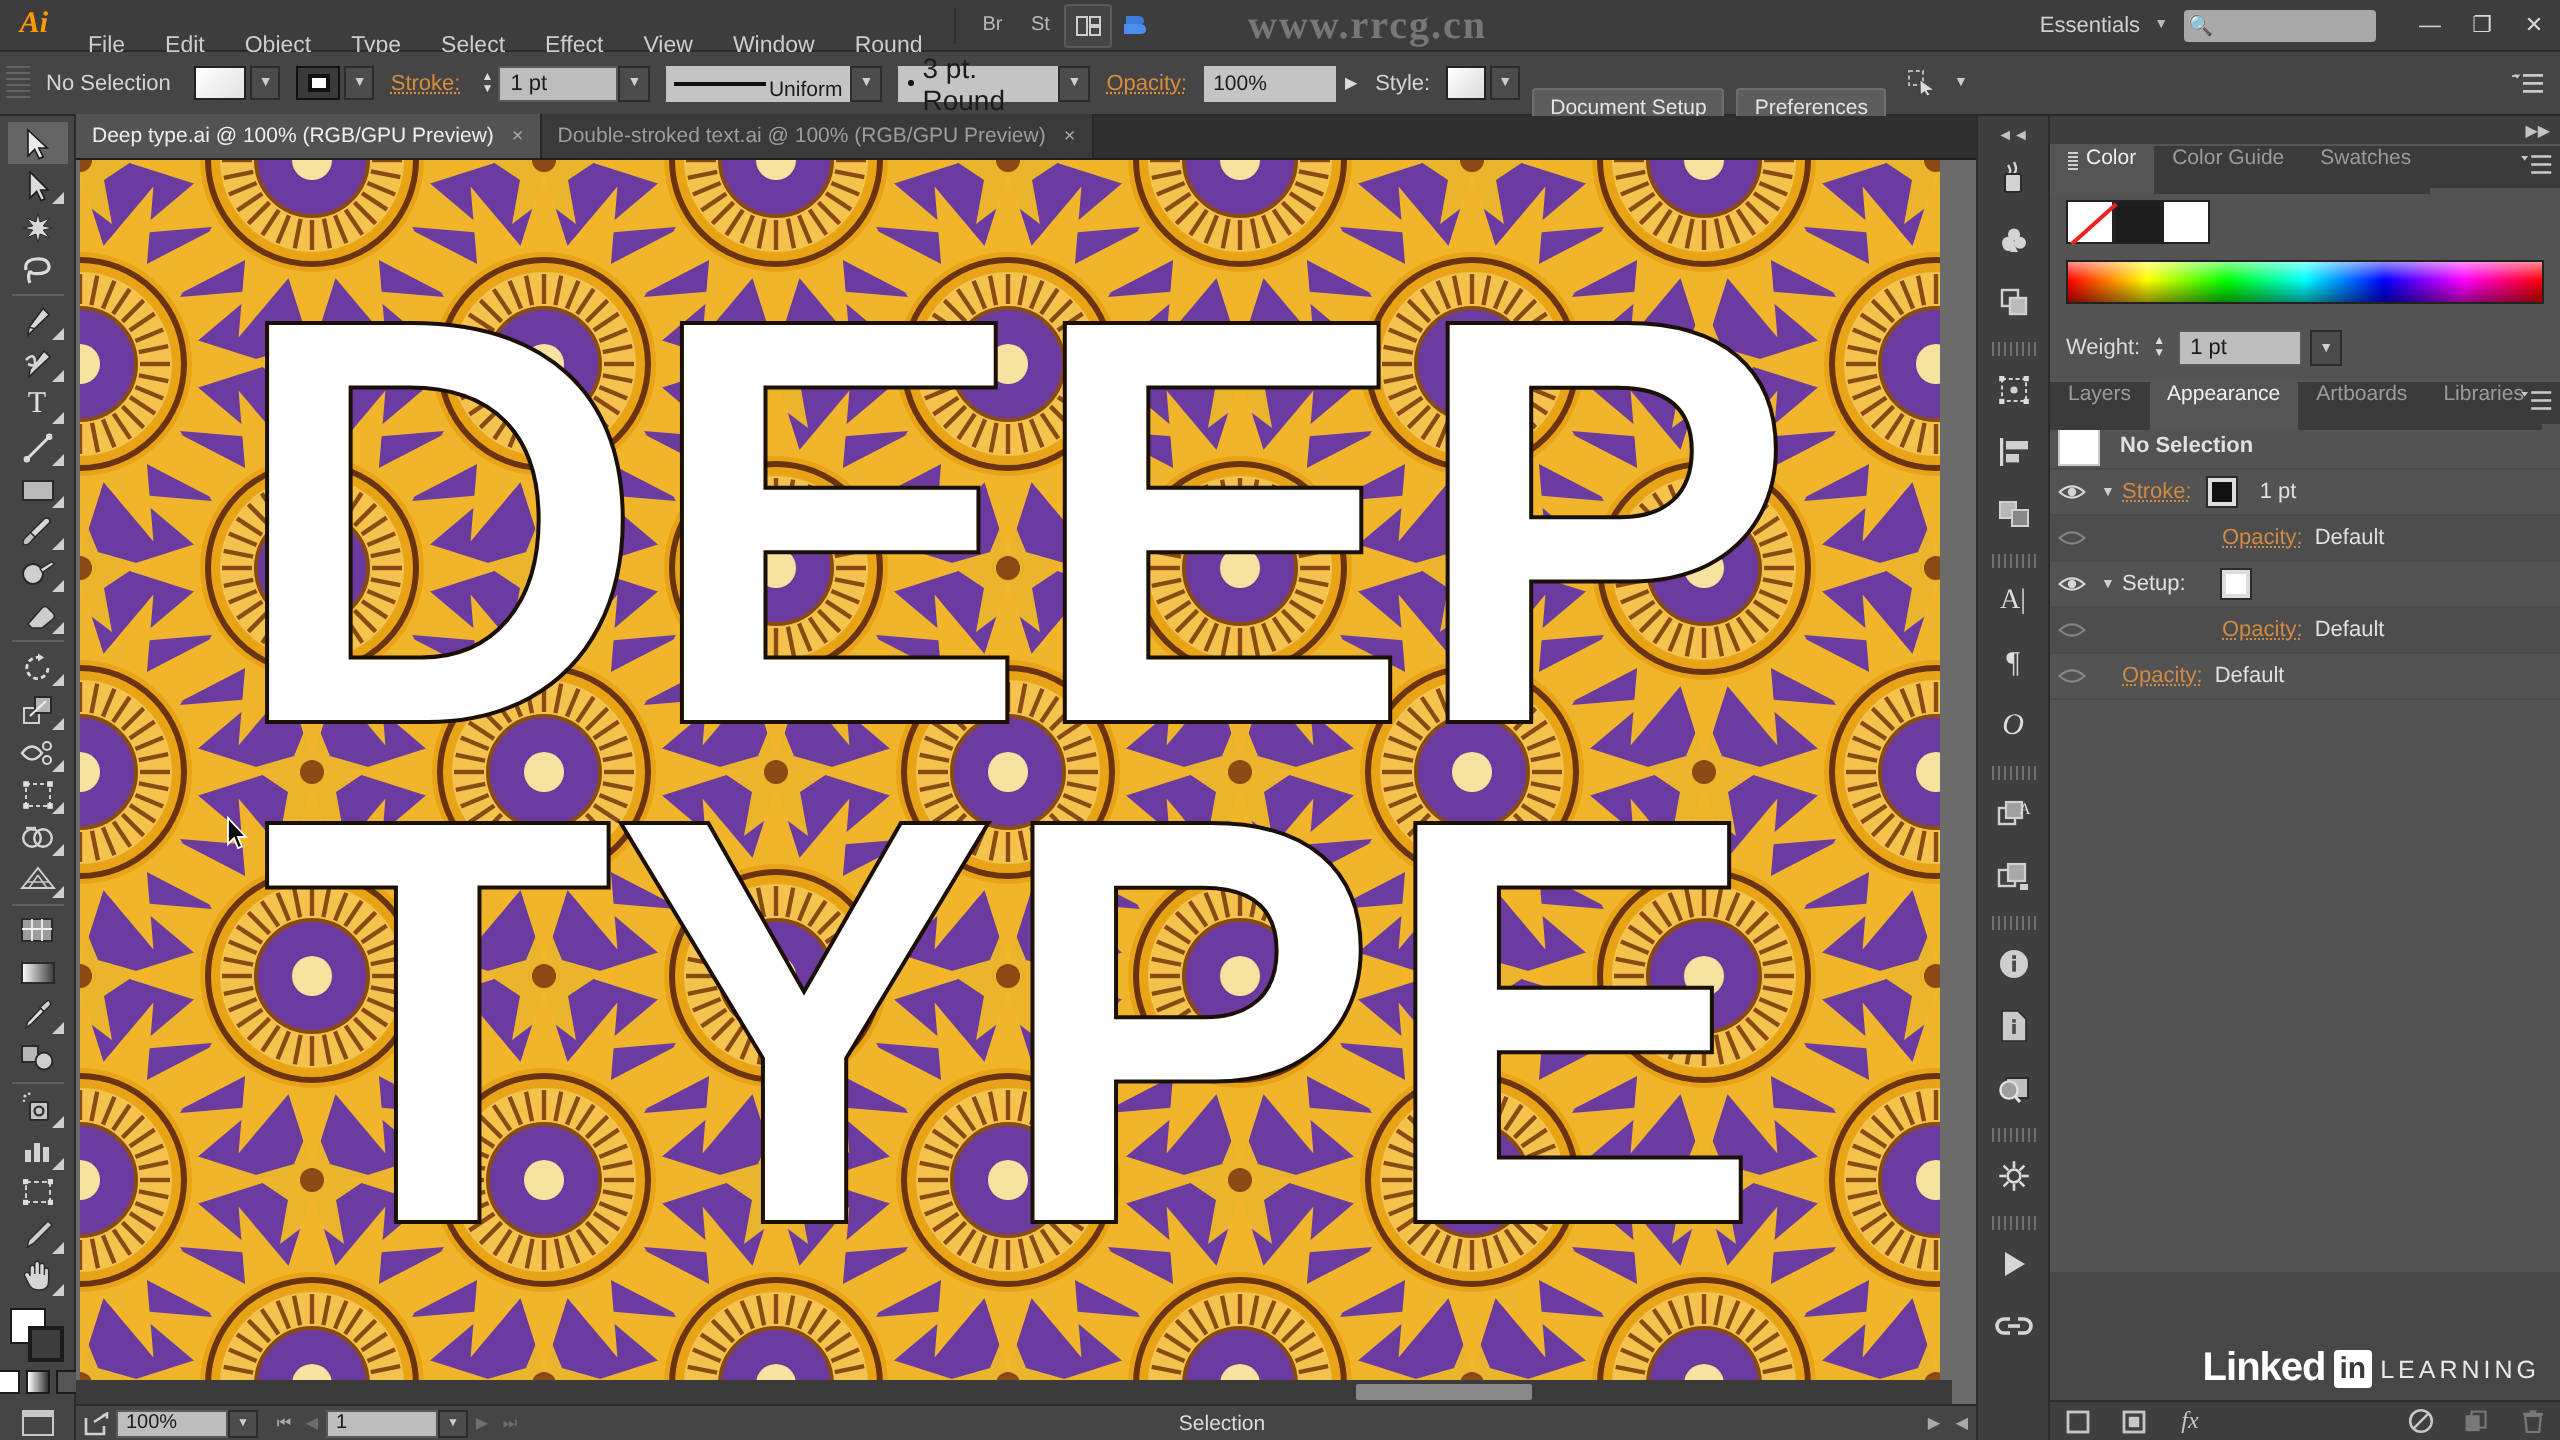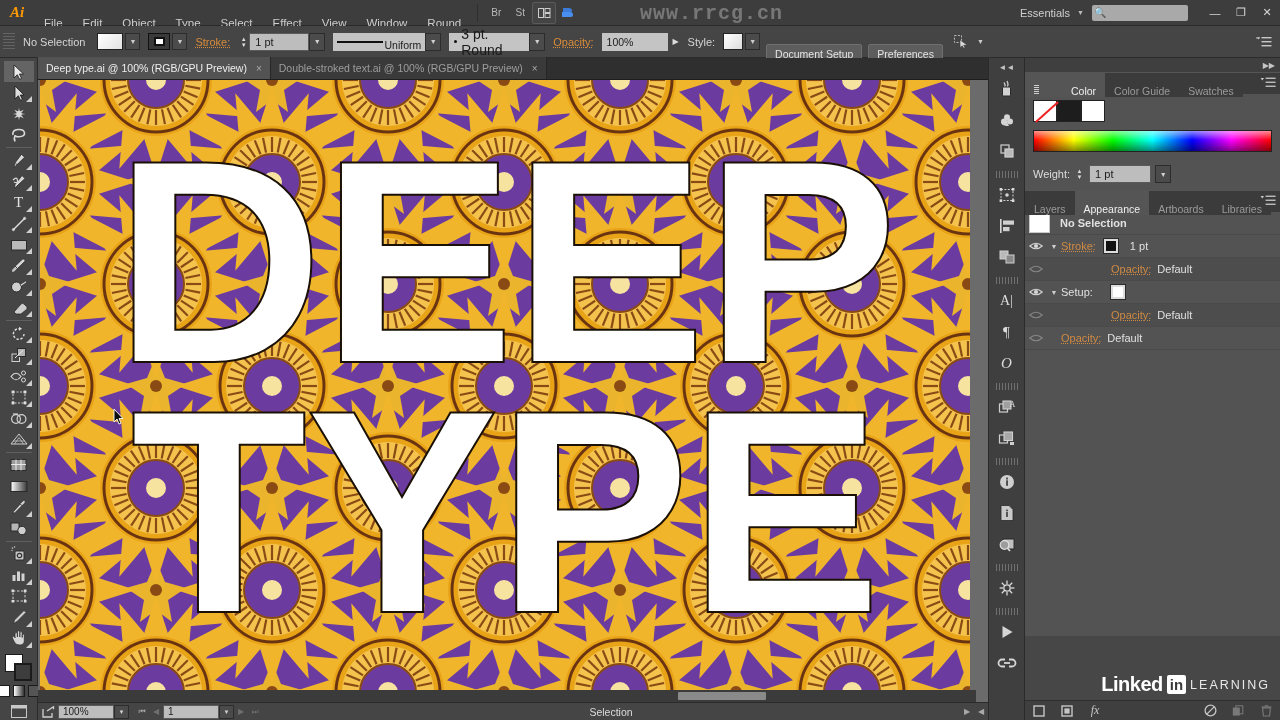--- a/index.html
+++ b/index.html
@@ -38,23 +38,23 @@
   .ess-label { font-size:11px; color:#d0d0d0; padding-right:4px;}
   .caret { font-size:7px; color:#bbb; margin-left:3px;}
   .search-box {
     width:96px; height:16px; background:#a9a9a9; border-radius:2px;
     display:flex; align-items:center; padding-left:2px; margin-left:8px;
   }
   .search-icon { font-size:10px; color:#2c2c2c; }
   .winbtn { width:26px; height:26px; display:flex;align-items:center;justify-content:center;
     color:#d7d7d7; font-size:11px;}
   .watermark-top {
-    position:absolute; left:640px; top:2px; font-size:20px; font-weight:bold;
+    position:absolute; left:624px; top:2px; font-size:20px; font-weight:bold;
     color:rgba(255,255,255,0.30); letter-spacing:1px; pointer-events:none;
-    font-family:Liberation Mono, monospace;
+    font-family:Liberation Serif, serif;
   }
 
   
   .controlbar {
     position:absolute; top:26px; left:0; width:1280px; height:32px;
     background:#454545; display:flex; align-items:center; border-bottom:1px solid #2b2b2b;
   }
   .grip { width:12px; height:18px; margin-left:3px;
     background:repeating-linear-gradient(to bottom,#6e6e6e 0 1px,transparent 1px 3px);
     opacity:.75;}
@@ -199,22 +199,22 @@
 
   
   .panels { position:absolute; top:58px; right:0; width:255px; height:662px; background:#474747;}
   .panel-expand-row { height:14px; display:flex; justify-content:flex-end; align-items:center;
       padding-right:5px; color:#c4c4c4; font-size:8px; background:#3f3f3f;}
   .tabrow {
     height:22px; background:#3b3b3b; display:flex; align-items:stretch; position:relative;
     border-top:1px solid #555;
   }
   .ptab {
-    display:flex; align-items:flex-start; padding:12px 9px; font-size:10.5px; color:#9b9b9b;
-    background:#3b3b3b; cursor:default; white-space:nowrap;gap:28px;
+    display:flex; align-items:flex-end; padding:12px 9px; font-size:10.5px; color:#9b9b9b;
+    background:#3b3b3b; cursor:default; white-space:nowrap;
   }
   .ptab.active { background:#555555; color:#efefef; }
   .ptab .grip2 { width:5px;height:9px;margin-right:4px;
      background:repeating-linear-gradient(to bottom,#cfcfcf 0 1px,transparent 1px 2px);}
   .pmenu { position:absolute; right:4px; top:4px; display:flex; align-items:center;
      color:#c8c8c8; font-size:10px;}
   .panel-body { background:#535353; padding:6px 8px; }
   .color-swatches { display:flex; align-items:center; gap:0px; margin-bottom:8px;}
   .cs-none { width:24px;height:22px; background:#fff; border:1px solid #222; position:relative;}
   .cs-none:after{ content:''; position:absolute; left:-2px; top:10px; width:30px;height:2px;

